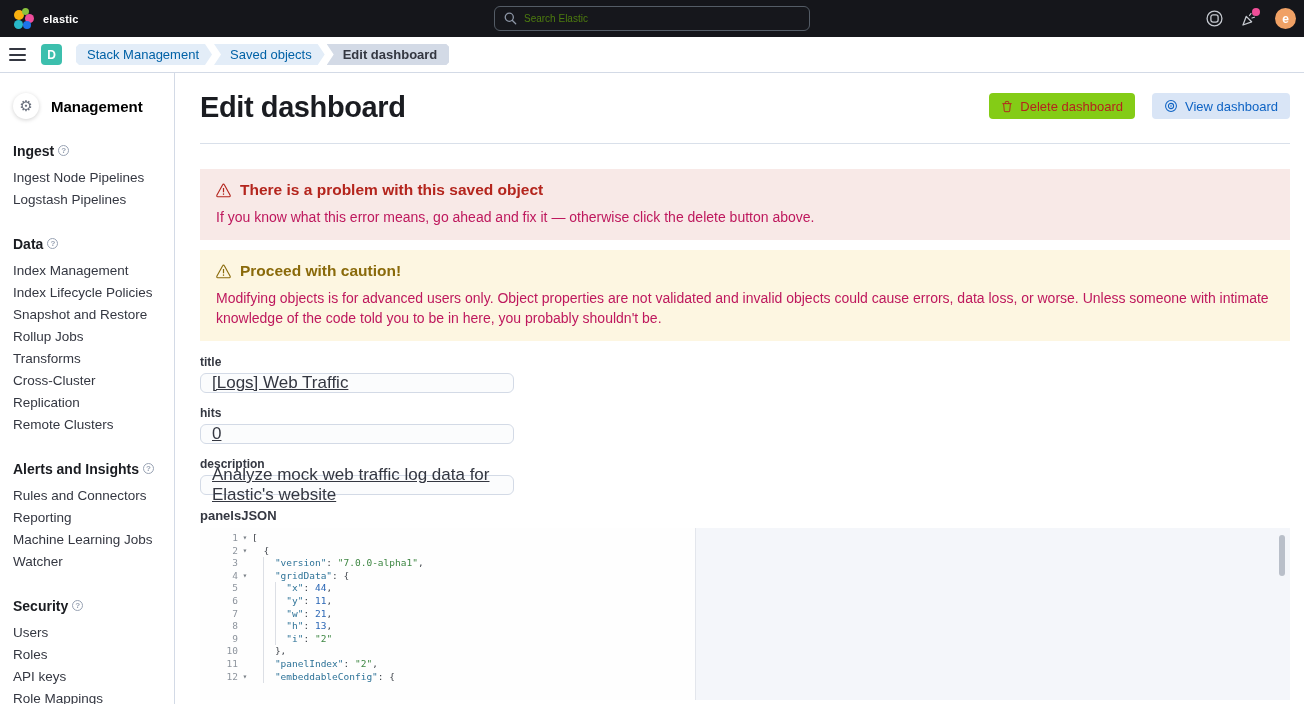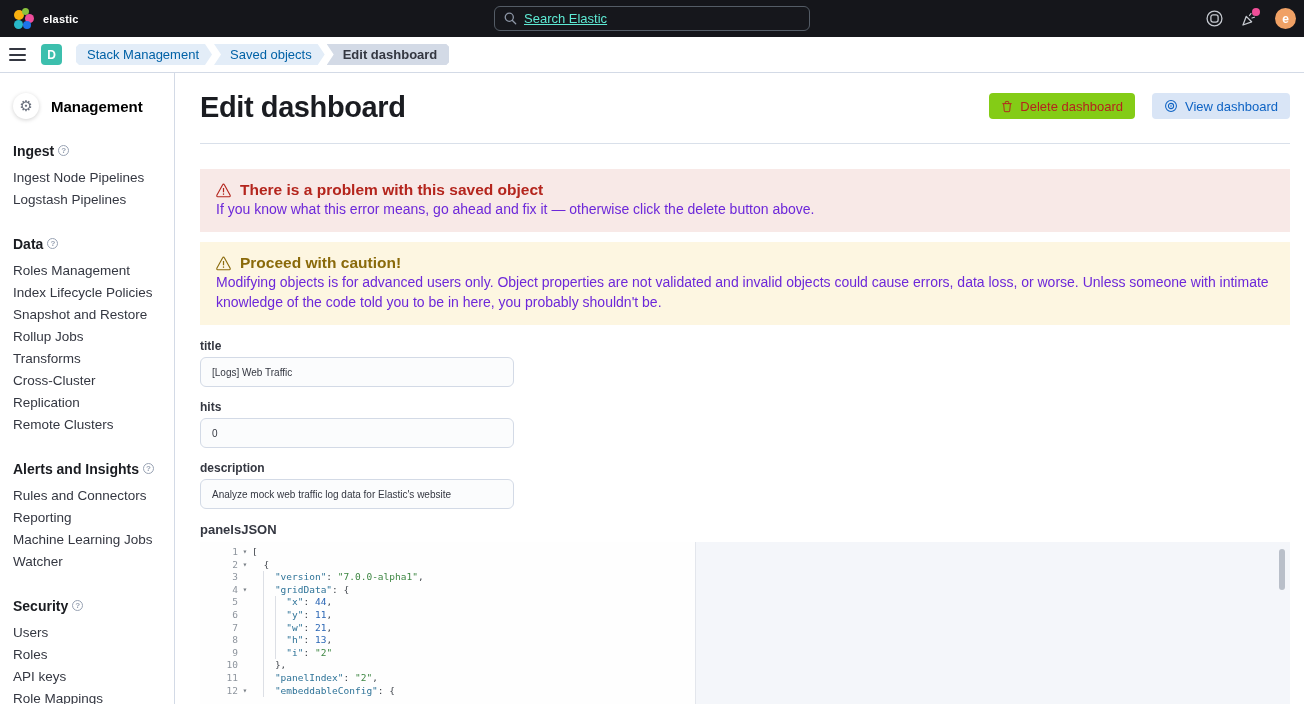--- a/index.html
+++ b/index.html
@@ -13,21 +13,21 @@
   .logo-cluster i { position:absolute; border-radius:50%; }
   .lc1 { width:10px; height:10px; left:1px; top:2px;  background:#f9b110; }
   .lc2 { width:7px;  height:7px;  left:9px; top:0px;  background:#8ac33e; }
   .lc3 { width:9px;  height:9px;  left:12px;top:6px;  background:#ee4c9b; }
   .lc4 { width:9px;  height:9px;  left:1px; top:12px; background:#28b8c8; }
   .lc5 { width:8px;  height:8px;  left:10px;top:13px; background:#1c73e8; }
   .logo-text { color:#fff; font-size:11px; font-weight:600; letter-spacing:.2px; }
   .search-box { position:absolute; left:50%; top:6px; transform:translateX(-50%);
     width:316px; height:25px; background:#16171c; border:1px solid #545c66; border-radius:6px;
     display:flex; align-items:center; gap:7px; padding:0 9px; }
-  .search-box .ph { color:#5eead4; font-size:13px;text-decoration:underline; }
+  .search-box .ph { color:#4d7c0f; font-size:10px; }
   .top-icons { position:absolute; right:8px; top:0; height:37px; display:flex; align-items:center; gap:17px; }
   .icon-btn { position:relative; width:18px; height:18px; display:flex; align-items:center; justify-content:center; }
   .badge-dot { position:absolute; right:-2px; top:-2px; width:8px; height:8px; border-radius:50%; background:#f04e98; }
   .avatar { width:21px; height:21px; border-radius:50%; background:#f0a165; color:#fff;
     font-size:12px; font-weight:600; display:flex; align-items:center; justify-content:center; }
 
   
   .crumbbar { height:36px; background:#fff; border-bottom:1px solid #d3dae6;
     display:flex; align-items:center; padding-left:9px; }
   .hamburger { width:17px; height:13px; display:flex; flex-direction:column; justify-content:space-between; margin-right:15px; }
@@ -70,27 +70,27 @@
   .btn-primary { background:#d9e5f6; color:#0e63c4; }
   .rule { height:1px; background:#d9e0ea; margin-top:19px; }
 
   .callout { margin-top:25px; padding:12px 16px 13px; }
   .callout + .callout { margin-top:10px; }
   .callout-err { background:#f8e9e7; }
   .callout-warn { background:#fdf6e1; }
   .callout-title { display:flex; align-items:center; gap:9px; font-size:15.5px; font-weight:600; }
   .callout-err .callout-title { color:#b4251d; }
   .callout-warn .callout-title { color:#8a6a0b; }
-  .callout-body { font-size:14px; color:#6d28d9; line-height:20px; }
+  .callout-body { font-size:14px; color:#be185d; line-height:20px; margin-top:8px; }
 
   .form { margin-top:14px; }
   .field { margin-bottom:13px; }
   .field-label { font-size:12px; font-weight:700; color:#343741; margin-bottom:4px; }
-  .field-input { width:314px; height:30px; background:#fbfcfd; border:1px solid #d3dae6; border-radius:6px;
-    font-size:10px; color:#343741; display:flex; align-items:center; padding:0 11px; }
+  .field-input { width:314px; height:20px; background:#fbfcfd; border:1px solid #d3dae6; border-radius:6px;
+    font-size:17px; color:#343741; display:flex; align-items:center; padding:0 11px;text-decoration:underline; }
 
   
   .editor-label { font-size:13px; font-weight:700; color:#343741; margin-bottom:5px; }
   .editor { position:relative; height:172px; background:#fefefe; overflow:hidden;
     font-family:"DejaVu Sans Mono", monospace; font-size:9.5px; }
   .print-margin { position:absolute; left:495px; top:0; bottom:0; right:0;
     background:#f4f6fa; border-left:1px solid #e3e6ec; }
   .ed-scroll { position:absolute; right:5px; top:7px; width:6px; height:41px; border-radius:3px; background:#b9bfc9; }
   .ed-lines { position:relative; padding-top:4px; }
   .ed-row { display:flex; height:12.6px; line-height:12.6px; }
@@ -172,21 +172,21 @@
       <span class="mgmt-title">Management</span>
     </div>
     <div id="nav-sections">
         <div class="nav-section">
           <div class="nav-heading">Ingest<span class="hint-circle">?</span></div>
           <div class="nav-item">Ingest Node Pipelines</div>
           <div class="nav-item">Logstash Pipelines</div>
         </div>
         <div class="nav-section">
           <div class="nav-heading">Data<span class="hint-circle">?</span></div>
-          <div class="nav-item">Roles Management</div>
+          <div class="nav-item">Index Management</div>
           <div class="nav-item">Index Lifecycle Policies</div>
           <div class="nav-item">Snapshot and Restore</div>
           <div class="nav-item">Rollup Jobs</div>
           <div class="nav-item">Transforms</div>
           <div class="nav-item">Cross-Cluster Replication</div>
           <div class="nav-item">Remote Clusters</div>
         </div>
         <div class="nav-section">
           <div class="nav-heading">Alerts and Insights<span class="hint-circle">?</span></div>
           <div class="nav-item">Rules and Connectors</div>

